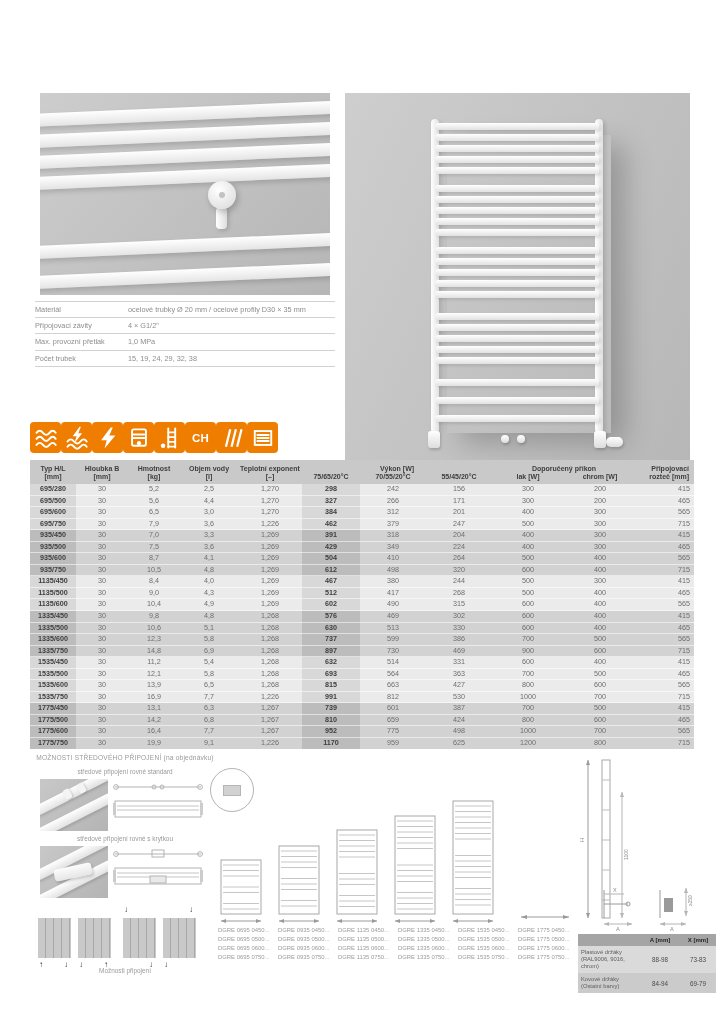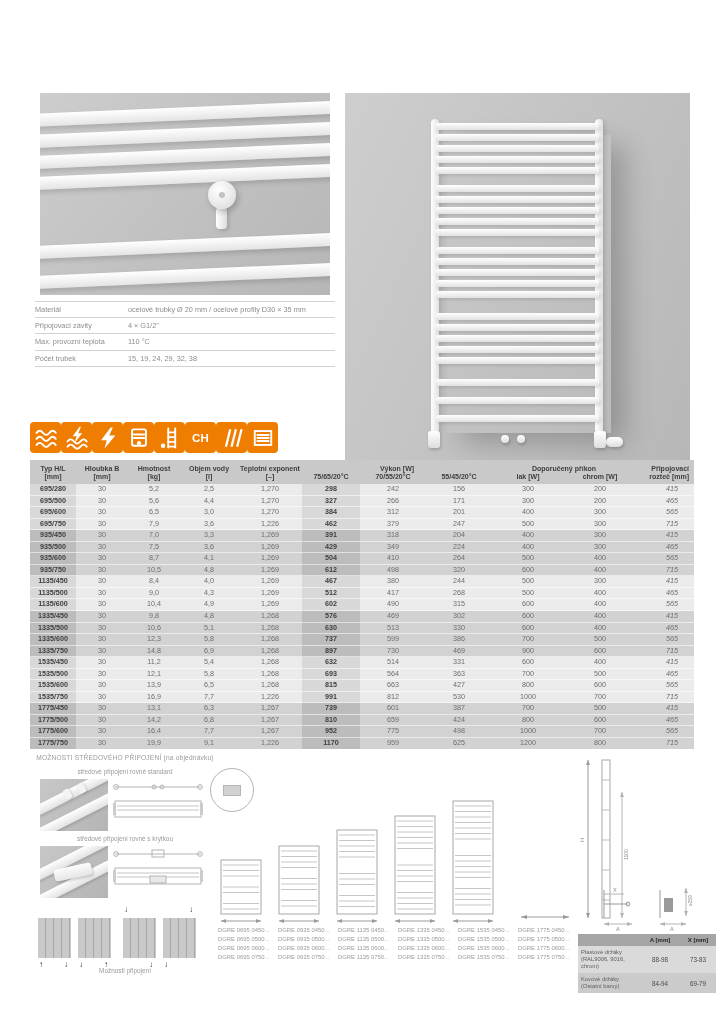--- a/index.html
+++ b/index.html
@@ -39,21 +39,21 @@
   .main{position:absolute;left:30px;top:460px;width:664px;border-collapse:collapse;table-layout:fixed;}
   .main th{background:#c9c9c9;color:#3e3e3e;font-weight:bold;font-size:7px;padding:0;line-height:8px;}
   .thr1 th{height:13px;vertical-align:bottom;}
   .thr2 th{height:11px;vertical-align:top;}
   .main th.r{text-align:right;padding-right:5px;}
   .main td{font-size:7.2px;color:#6e6e6e;text-align:center;height:10.55px;line-height:10.55px;
            padding:0;border-bottom:1px solid rgba(255,255,255,.55);white-space:nowrap;}
   tr.lg td{background:#ebebeb;} tr.lg td.hl{background:#d8d8d8;}
   tr.dg td{background:#d2d2d2;} tr.dg td.hl{background:#bcbcbc;}
   .main td.typ,.main td.p75{font-weight:bold;color:#3e3e3e;}
-  .main td.last{text-align:right;padding-right:16px;font-style:italic;}
+  .main td.last{text-align:right;padding-right:4px;}
   
   .b-heading{position:absolute;left:36px;top:754px;width:178px;text-align:center;
              font-size:6.6px;color:#9a9a9a;letter-spacing:.2px;}
   .b-sub{position:absolute;left:36px;width:178px;text-align:center;font-size:6.4px;color:#9a9a9a;}
   .b-photo{position:absolute;left:40px;width:68px;height:52px;overflow:hidden;
            background:linear-gradient(130deg,#c8c8c8,#b4b4b4);}
   .stripe{position:absolute;width:130%;height:10px;left:-15%;border-radius:5px;
           background:linear-gradient(#ffffff,#e2e2e2);transform:rotate(-27deg);box-shadow:0 2px 3px rgba(0,0,0,.15);}
   .stub{position:absolute;width:7px;height:10px;border-radius:2px;background:#f4f4f4;transform:rotate(-27deg);box-shadow:1px 1px 2px rgba(0,0,0,.15);}
   .cap{position:absolute;width:38px;height:12px;border-radius:3px;background:linear-gradient(#fcfcfc,#e6e6e6);
@@ -135,22 +135,22 @@
   <div class="spec" id="spec">
       <div class="spec-row">
         <span class="lbl">Materiál</span>
         <span class="val">ocelové trubky Ø 20 mm / ocelové profily D30 × 35 mm</span>
       </div>
       <div class="spec-row">
         <span class="lbl">Připojovací závity</span>
         <span class="val">4 × G1/2"</span>
       </div>
       <div class="spec-row">
-        <span class="lbl">Max. provozní teplota</span>
-        <span class="val">110 °C</span>
+        <span class="lbl">Max. provozní přetlak</span>
+        <span class="val">1,0 MPa</span>
       </div>
       <div class="spec-row">
         <span class="lbl">Počet trubek</span>
         <span class="val">15, 19, 24, 29, 32, 38</span>
       </div>
     </div>
 
   <div class="icons" id="icons">
       <div class="tile">
         <svg width="26" height="26" viewBox="0 0 30 30">

